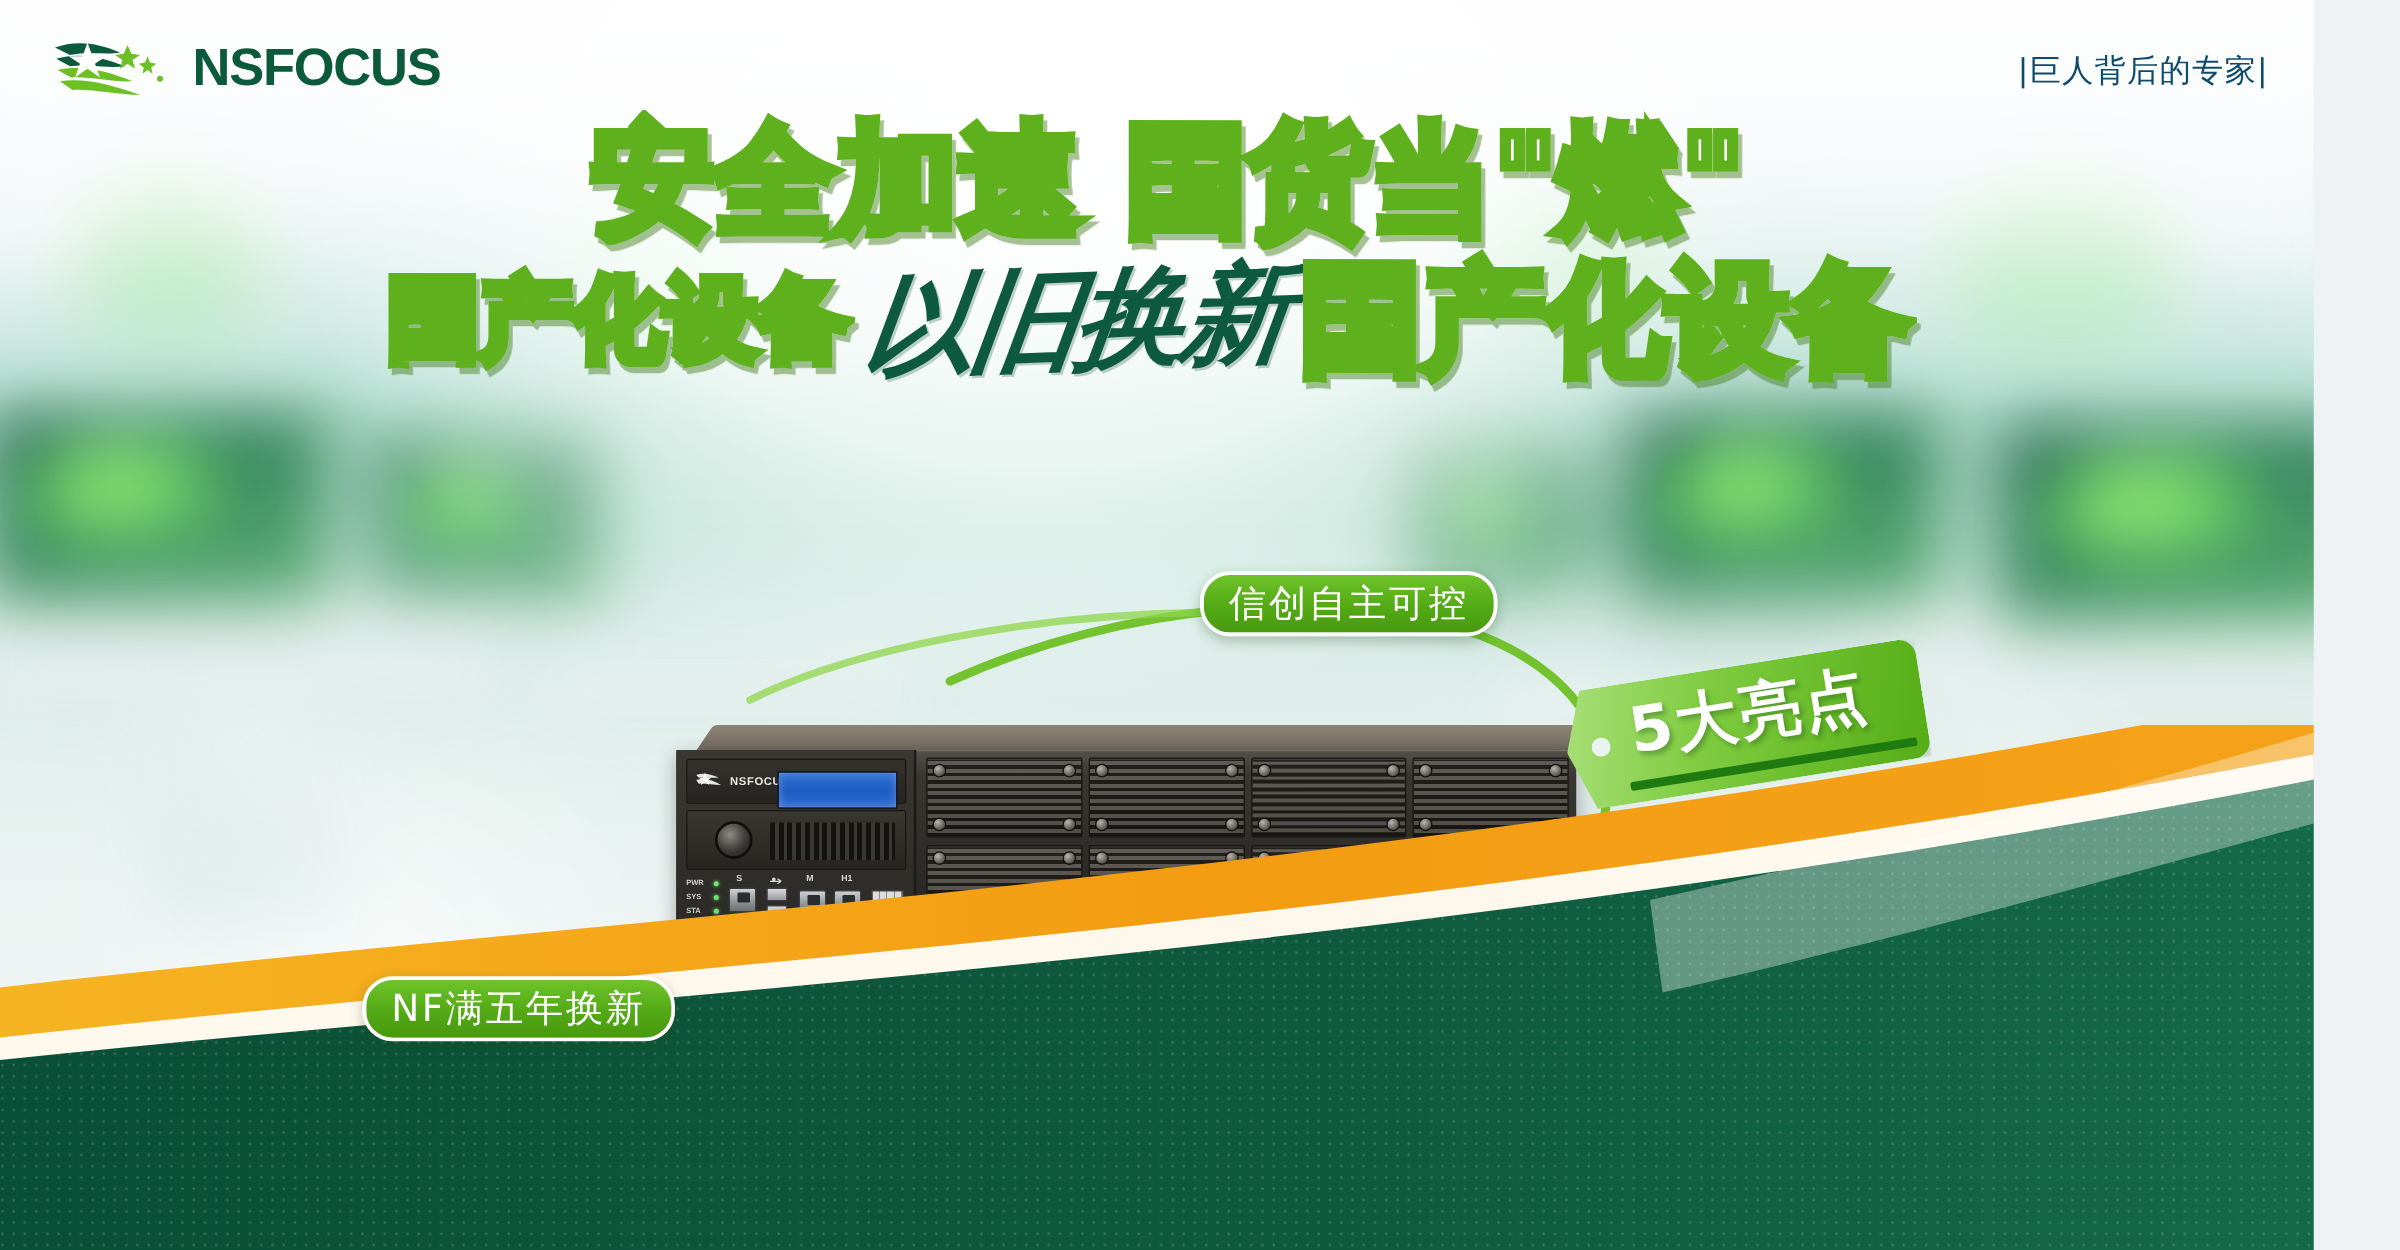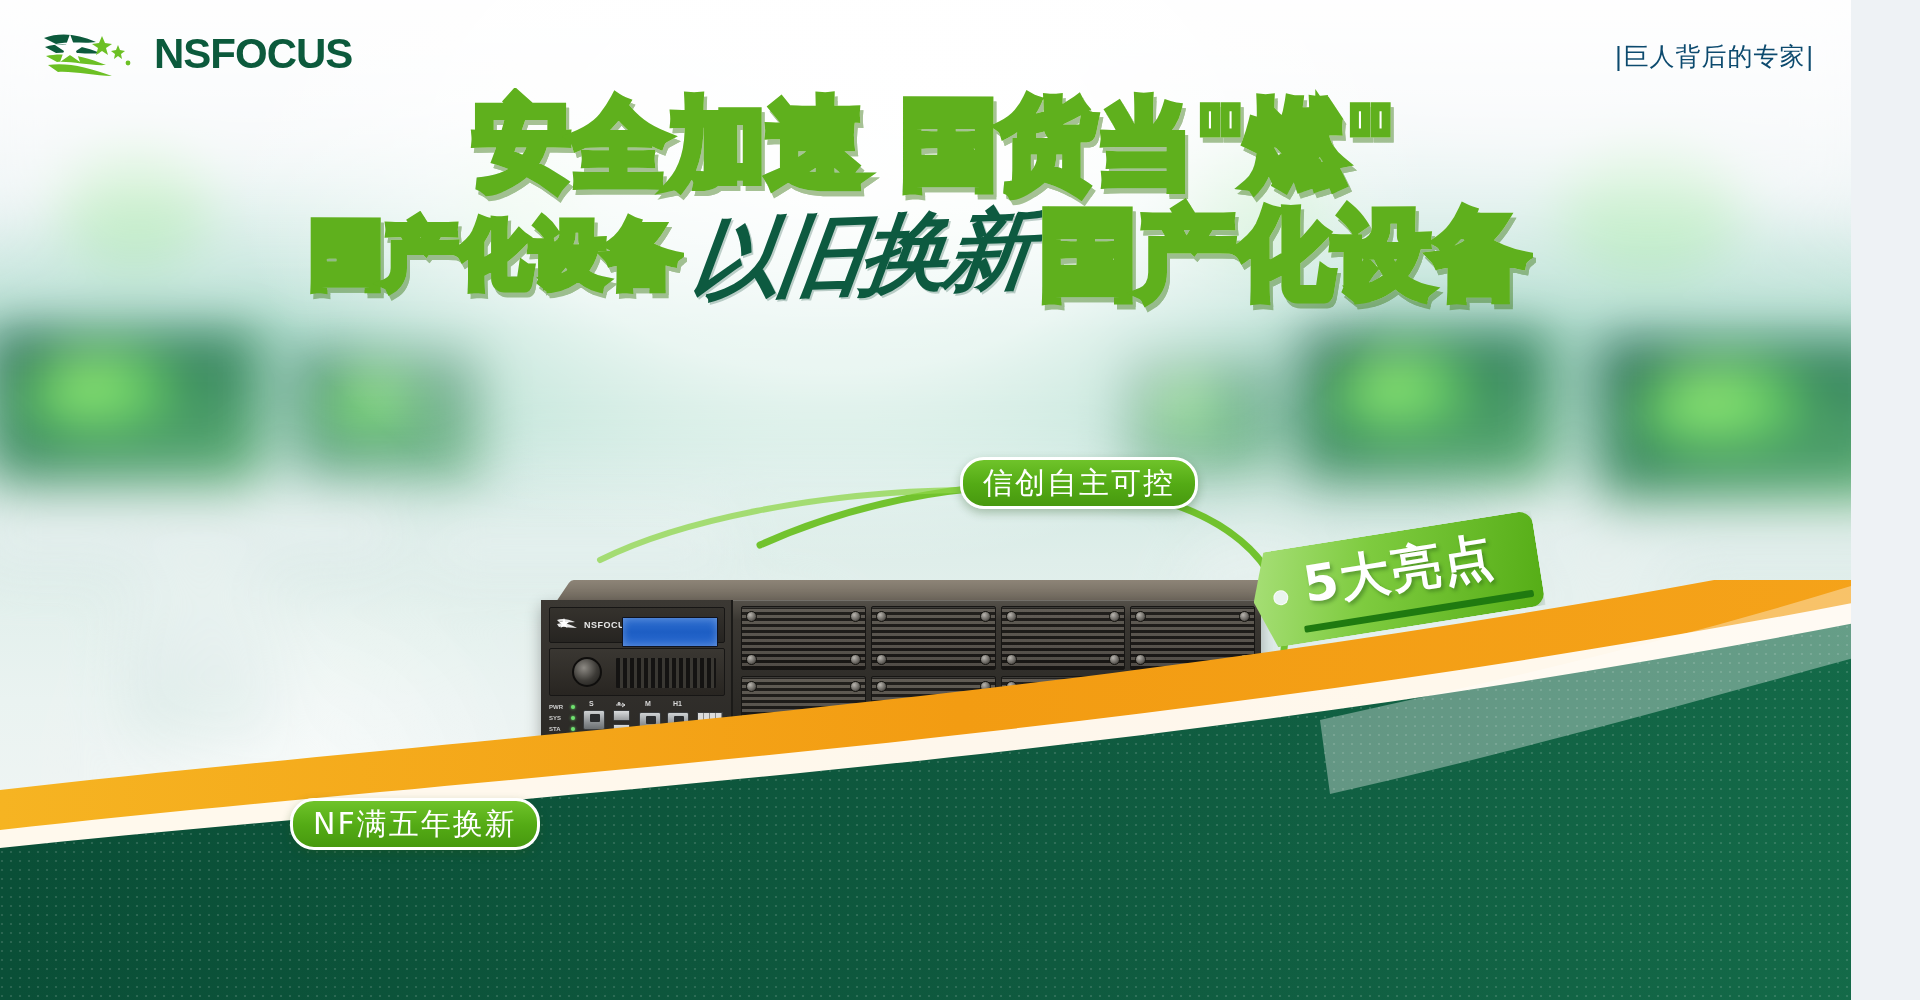--- a/index.html
+++ b/index.html
@@ -209,21 +209,21 @@
     background:linear-gradient(180deg,#6fc32a 0%,#54ab15 52%,#47990f 100%);
     border:3px solid #ffffff;
     border-radius:24px;
     box-shadow:0 4px 10px rgba(30,80,20,.3);
     color:#ffffff; font-weight:400; font-size:30px; letter-spacing:2px;
     font-family:"DejaVu Sans", sans-serif;
     white-space:nowrap;
   }
   .pill-1 { left:960px; top:457px; }
   .pill-2 { left:598px; top:520px; }
-  .pill-3 { left:290px; top:798px; }
+  .pill-3 { left:290px; top:781px; }
   .pill-4 { left:690px; top:835px; }
   .pill-5 { left:1040px; top:772px; }
 
   
   .tag{
     position:absolute; left:1252px; top:532px; z-index:33;
     width:288px; height:96px;
     transform:rotate(-9deg);
   }
   .tag-body{

